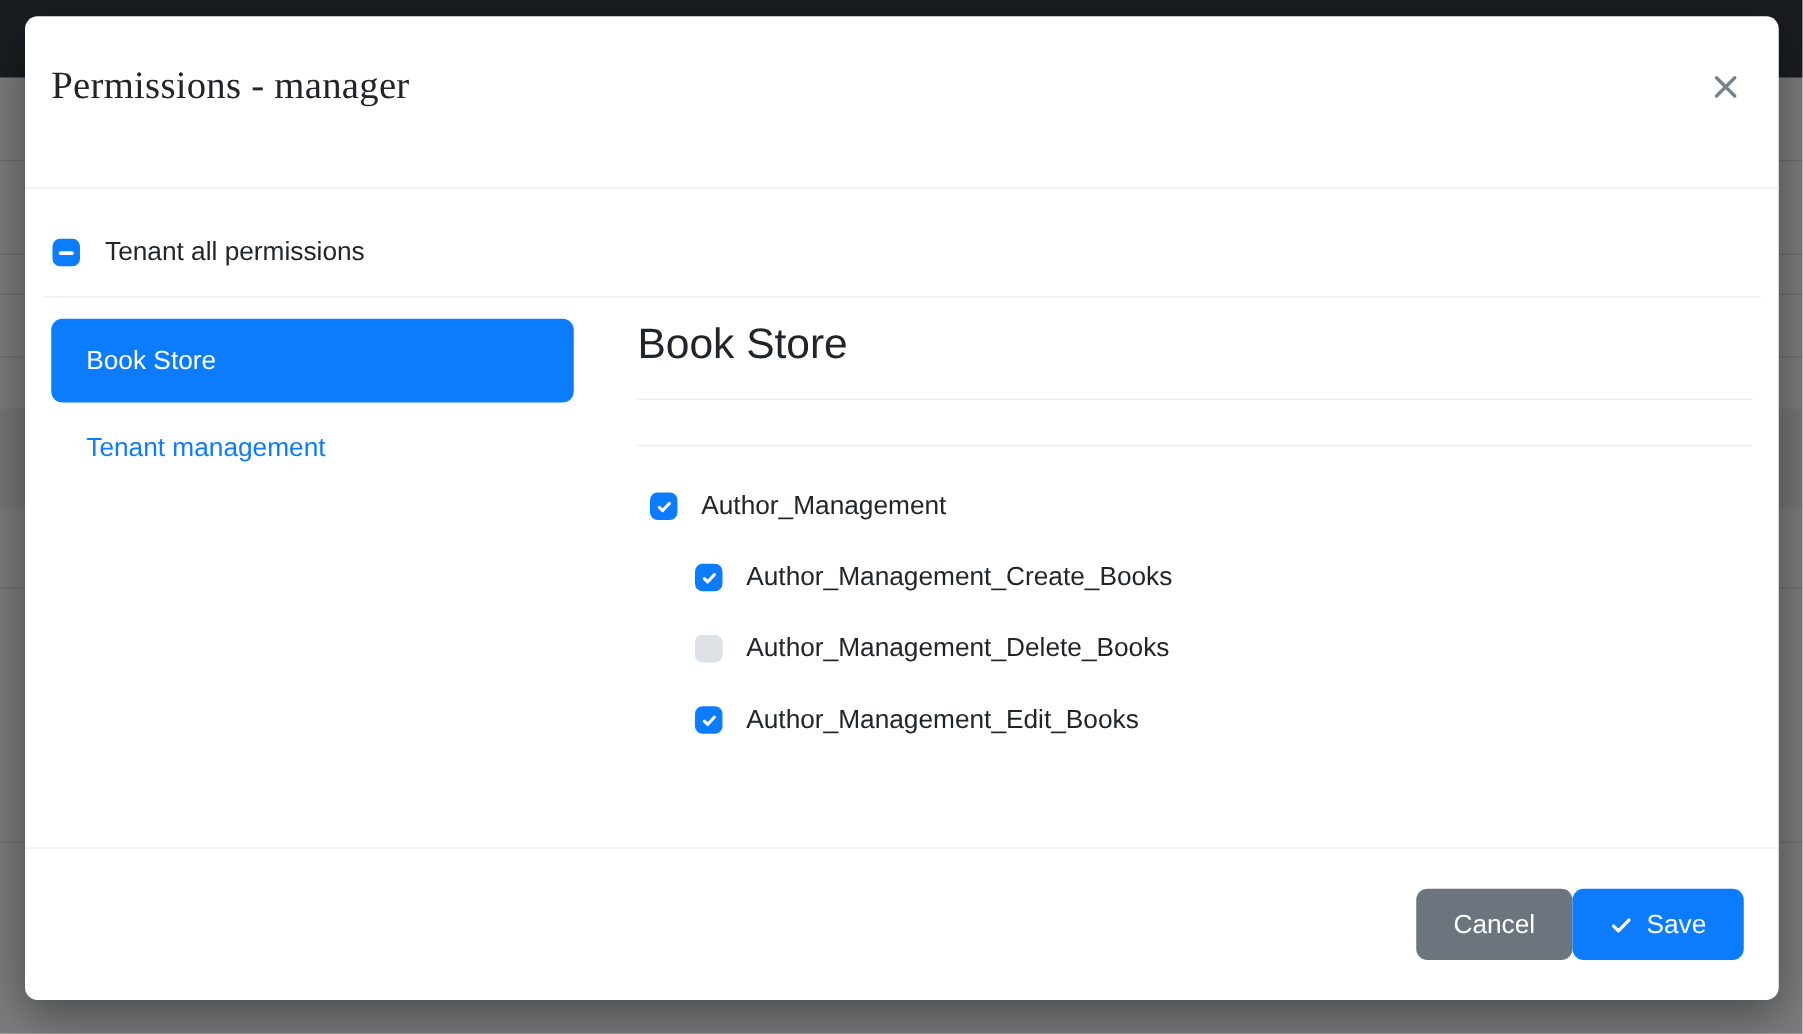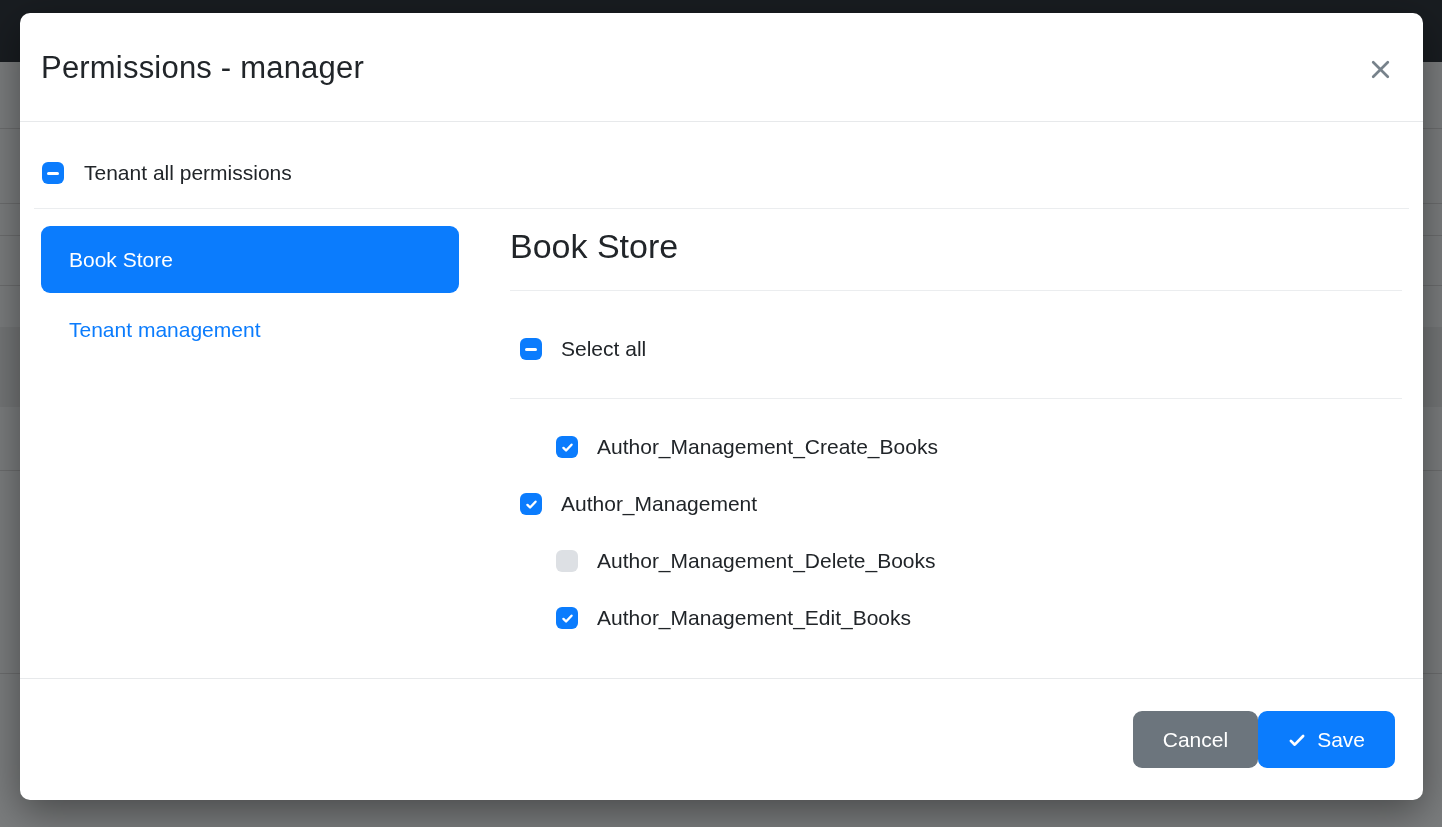--- a/index.html
+++ b/index.html
@@ -14,23 +14,23 @@
   .bd-line { position: absolute; left: 0; width: 100%; height: 1px; background: rgba(0,0,0,0.12); }
   .bd-band { position: absolute; left: 0; width: 100%; top: 327px; height: 80px; background: rgba(0,0,0,0.05); }
 
   .modal {
     position: absolute; left: 20px; top: 13px; width: 1403px; height: 787px;
     background: #ffffff; border-radius: 10px;
     box-shadow: 0 12px 40px rgba(0,0,0,0.42);
     display: flex; flex-direction: column; box-sizing: border-box;
   }
   .m-header {
-    box-sizing: border-box; height: 109px; flex: none;
+    box-sizing: border-box; height: 138px; flex: none;
     padding: 38px 30px 0 21px; border-bottom: 1px solid var(--border, #e7e9eb);
-    display: flex; align-items: flex-start;
+    display: flex; align-items: flex-start; font-family: Liberation Serif, serif;
   }
   .m-title { font-size: 31px; line-height: 1.1; font-weight: 400; letter-spacing: 0.2px; }
   .close-btn {
     margin-left: auto; margin-top: 6px; background: none; border: none; padding: 0;
     cursor: pointer; line-height: 0;
   }
   .close-btn svg { width: 25px; height: 25px; display: block; }
 
   .m-body { flex: 1; padding: 38px 21px 0 21px; box-sizing: border-box; }
   .grant-row { display: flex; align-items: center; gap: 20px; margin-left: 1px; }
@@ -125,45 +125,39 @@
     <span>Book Store</span>
   </div>
             <div class="tab">
     <span>Tenant management</span>
   </div>
           </div>
 
         <div class="panel">
           <h2 class="p-heading">Book Store</h2>
 
-          <div class="select-row">
-            <span class="cb indeterminate">
-                <span class="dash"></span>
-              </span>
-            <span class="lbl">Select all</span>
-          </div>
 
           <hr class="p-rule">
 
           <div>
+              <div class="perm-row lvl-0">
+    <span class="cb checked">
+                  <svg viewBox="0 0 20 20">
+                    <path d="M4.6 10.6l3.5 3.4 7.3-7.7" fill="none" stroke="#fff" stroke-width="3.2" stroke-linecap="round" stroke-linejoin="round"></path>
+                  </svg>
+                </span>
+    <span class="lbl">Author_Management</span>
+  </div>
               <div class="perm-row lvl-1">
     <span class="cb checked">
                   <svg viewBox="0 0 20 20">
                     <path d="M4.6 10.6l3.5 3.4 7.3-7.7" fill="none" stroke="#fff" stroke-width="3.2" stroke-linecap="round" stroke-linejoin="round"></path>
                   </svg>
                 </span>
     <span class="lbl">Author_Management_Create_Books</span>
-  </div>
-              <div class="perm-row lvl-0">
-    <span class="cb checked">
-                  <svg viewBox="0 0 20 20">
-                    <path d="M4.6 10.6l3.5 3.4 7.3-7.7" fill="none" stroke="#fff" stroke-width="3.2" stroke-linecap="round" stroke-linejoin="round"></path>
-                  </svg>
-                </span>
-    <span class="lbl">Author_Management</span>
   </div>
               <div class="perm-row lvl-1">
     <span class="cb unchecked"></span>
     <span class="lbl">Author_Management_Delete_Books</span>
   </div>
               <div class="perm-row lvl-1">
     <span class="cb checked">
                   <svg viewBox="0 0 20 20">
                     <path d="M4.6 10.6l3.5 3.4 7.3-7.7" fill="none" stroke="#fff" stroke-width="3.2" stroke-linecap="round" stroke-linejoin="round"></path>
                   </svg>

